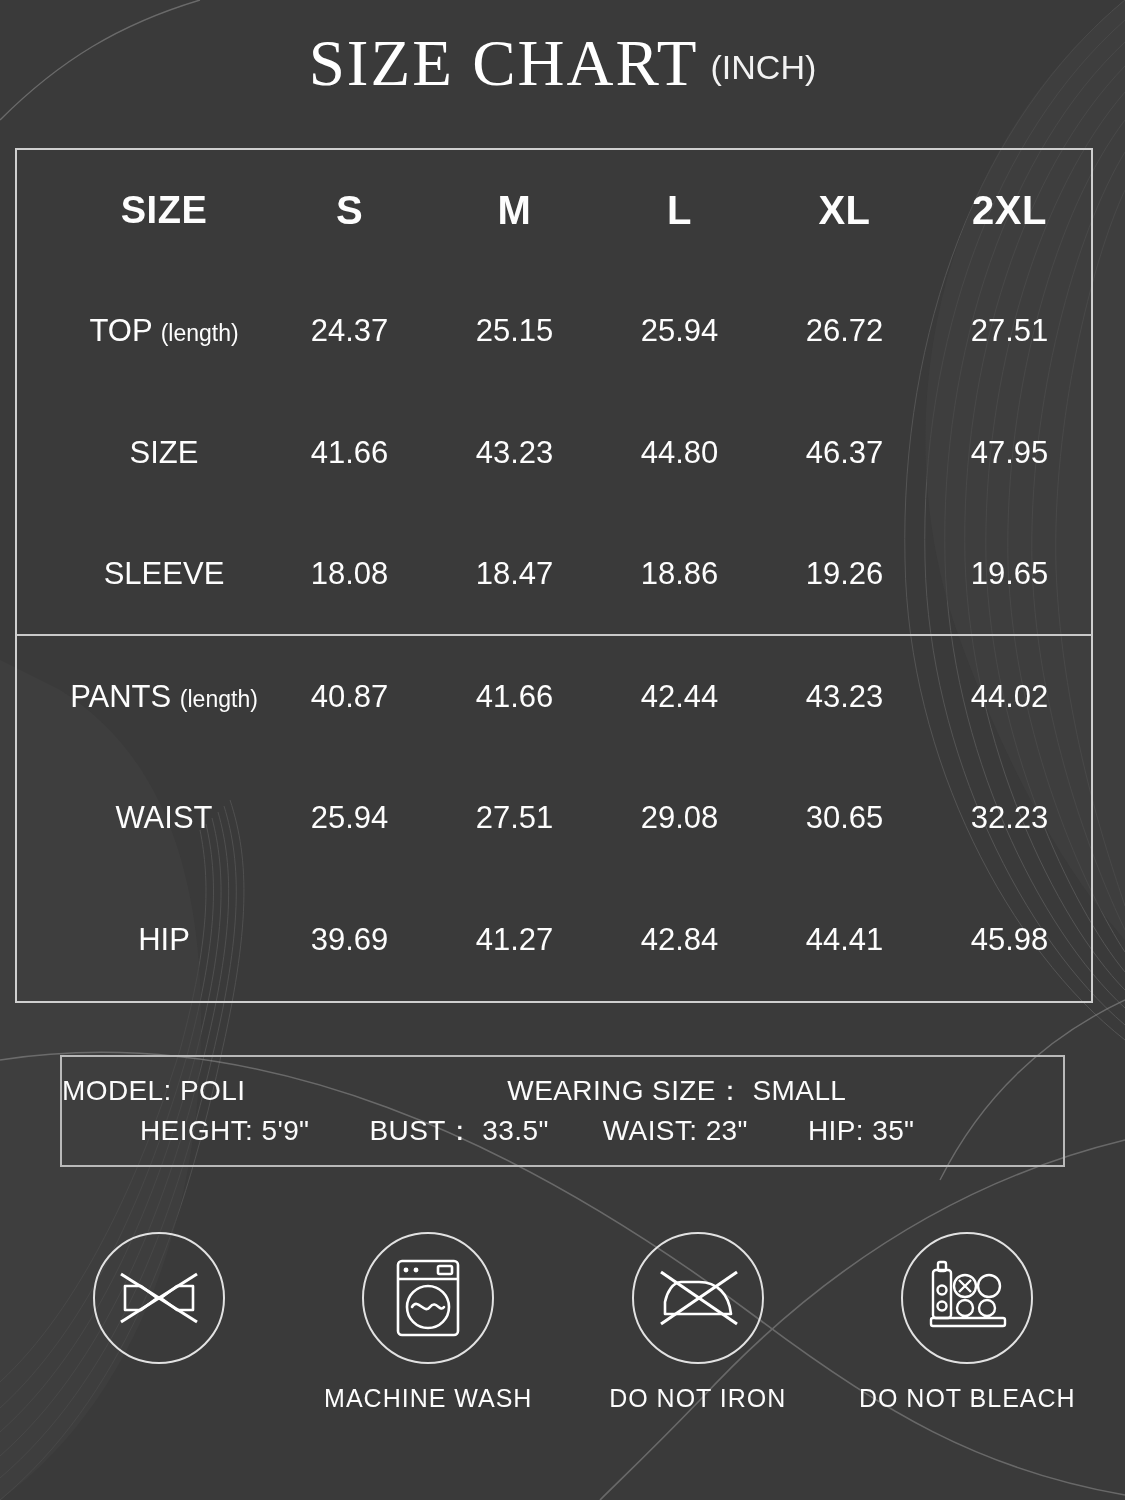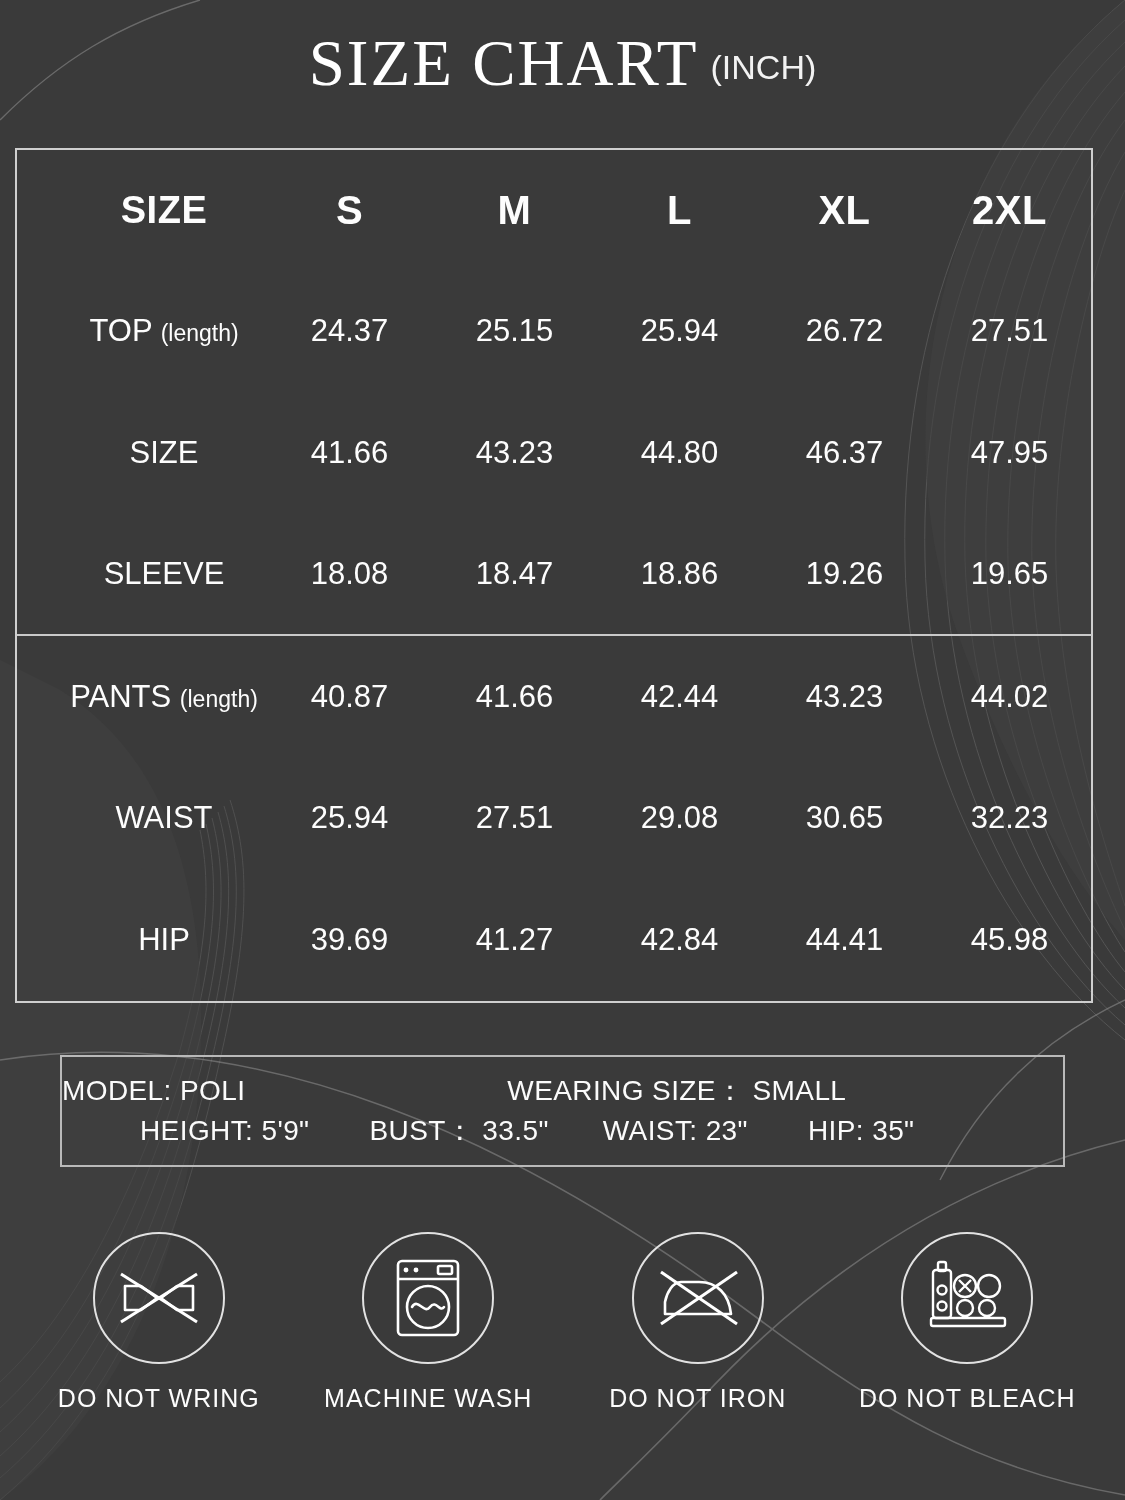--- a/index.html
+++ b/index.html
@@ -315,21 +315,20 @@
         <svg width="96" height="80" viewBox="0 0 96 80">
           <g fill="none" stroke="#ffffff" stroke-width="2.6" stroke-linejoin="round">
             <path d="M14 28 L30 28 L46 40 L30 52 L14 52 Z"></path>
             <path d="M82 28 L66 28 L50 40 L66 52 L82 52 Z"></path>
             <path d="M46 40 L50 40"></path>
           </g>
           <path d="M10 16 L86 64" stroke="#ffffff" stroke-width="3" fill="none"></path>
           <path d="M86 16 L10 64" stroke="#ffffff" stroke-width="3" fill="none"></path>
         </svg>
       </div>
-      <div class="care-label">DO NOT WRING</div>
     </div>
 
     <div class="care-item">
       <div class="care-circle">
         <svg width="84" height="90" viewBox="0 0 84 90">
           <g fill="none" stroke="#ffffff" stroke-width="2.6">
             <rect x="12" y="8" width="60" height="74" rx="4"></rect>
             <line x1="12" y1="26" x2="72" y2="26"></line>
             <circle cx="20" cy="17" r="2.4" fill="#ffffff" stroke="none"></circle>
             <circle cx="30" cy="17" r="2.4" fill="#ffffff" stroke="none"></circle>

